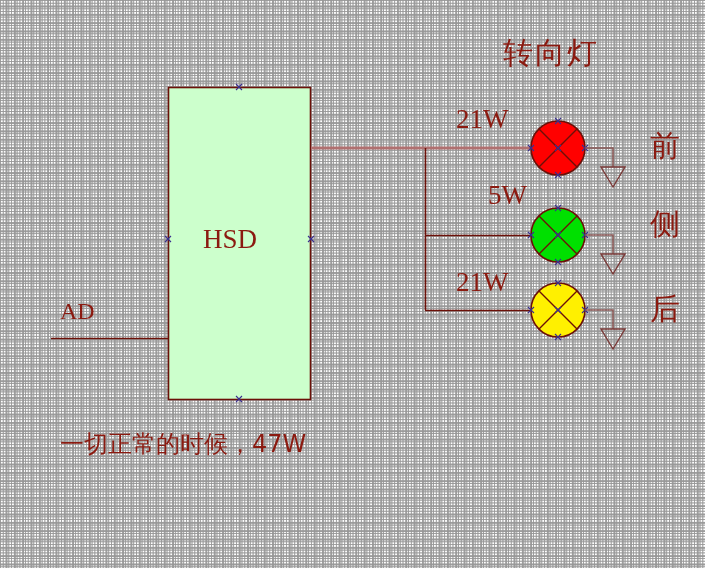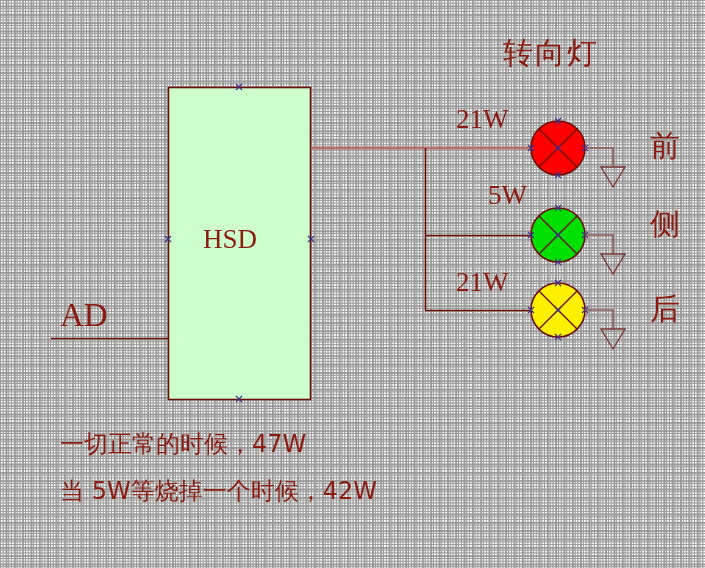--- a/index.html
+++ b/index.html
@@ -62,21 +62,21 @@
     font-size: 30px;
   }
   .watt-label {
     font-size: 27px;
   }
   #hsd-label {
     font-size: 27px;
     text-align: right;
   }
   #ad-label {
-    font-size: 33px;
+    font-size: 24px;
   }
   .note-line {
     font-size: 24px;
   }
 </style>
 </head>
 <body>
 
 <div id="canvas">
 
@@ -165,16 +165,15 @@
   <div class="txt lat watt-label" style="left:456px; top:269px;">21W</div>
 
   <div class="txt cn side-label" style="left:650px; top:131px;">前</div>
 
   <div class="txt cn side-label" style="left:650px; top:209px;">侧</div>
 
   <div class="txt cn side-label" style="left:650px; top:294px;">后</div>
 
   <div class="txt cn note-line" style="left:60px; top:432px;">一切正常的时候，47W</div>
 
-  <div class="txt cn note-line" style="left:60px; top:479px;">当 5W等烧掉一个时候，42W</div>
 
 
 </div>
 
 </body></html>

